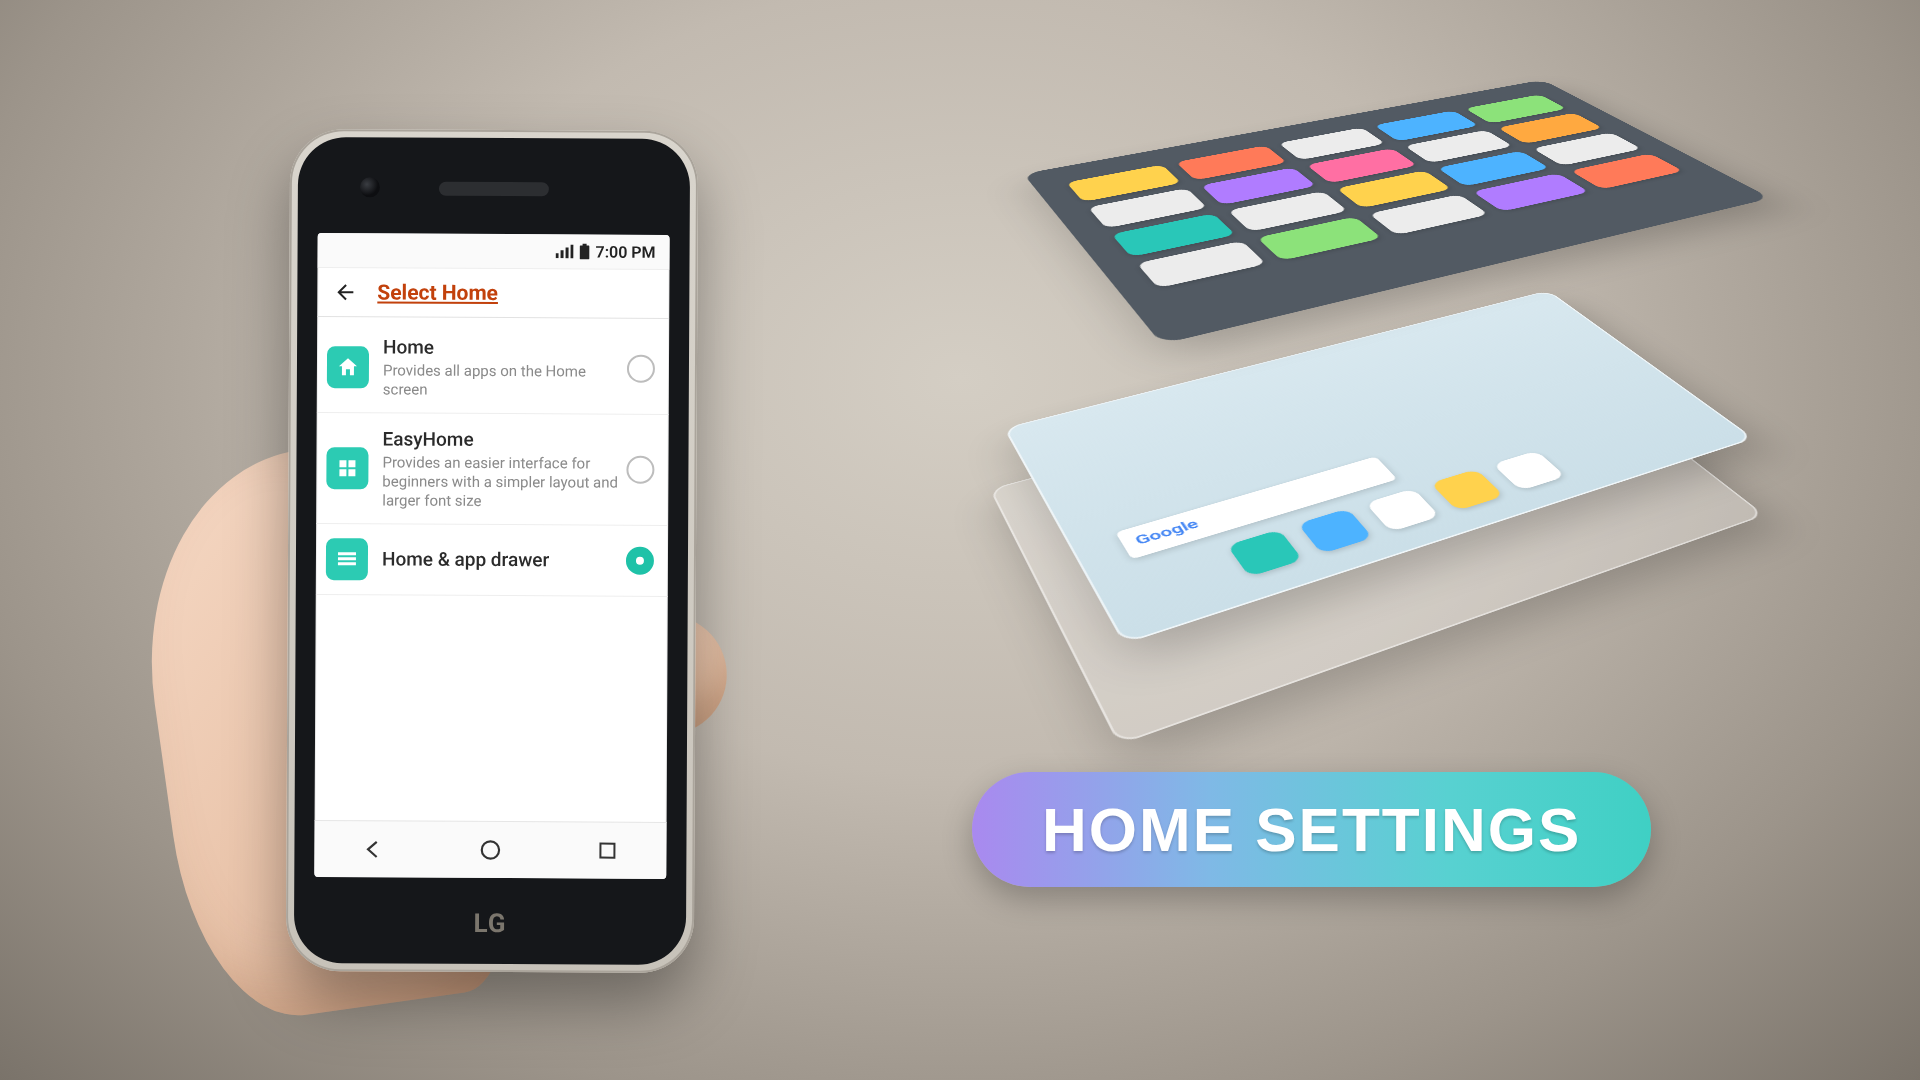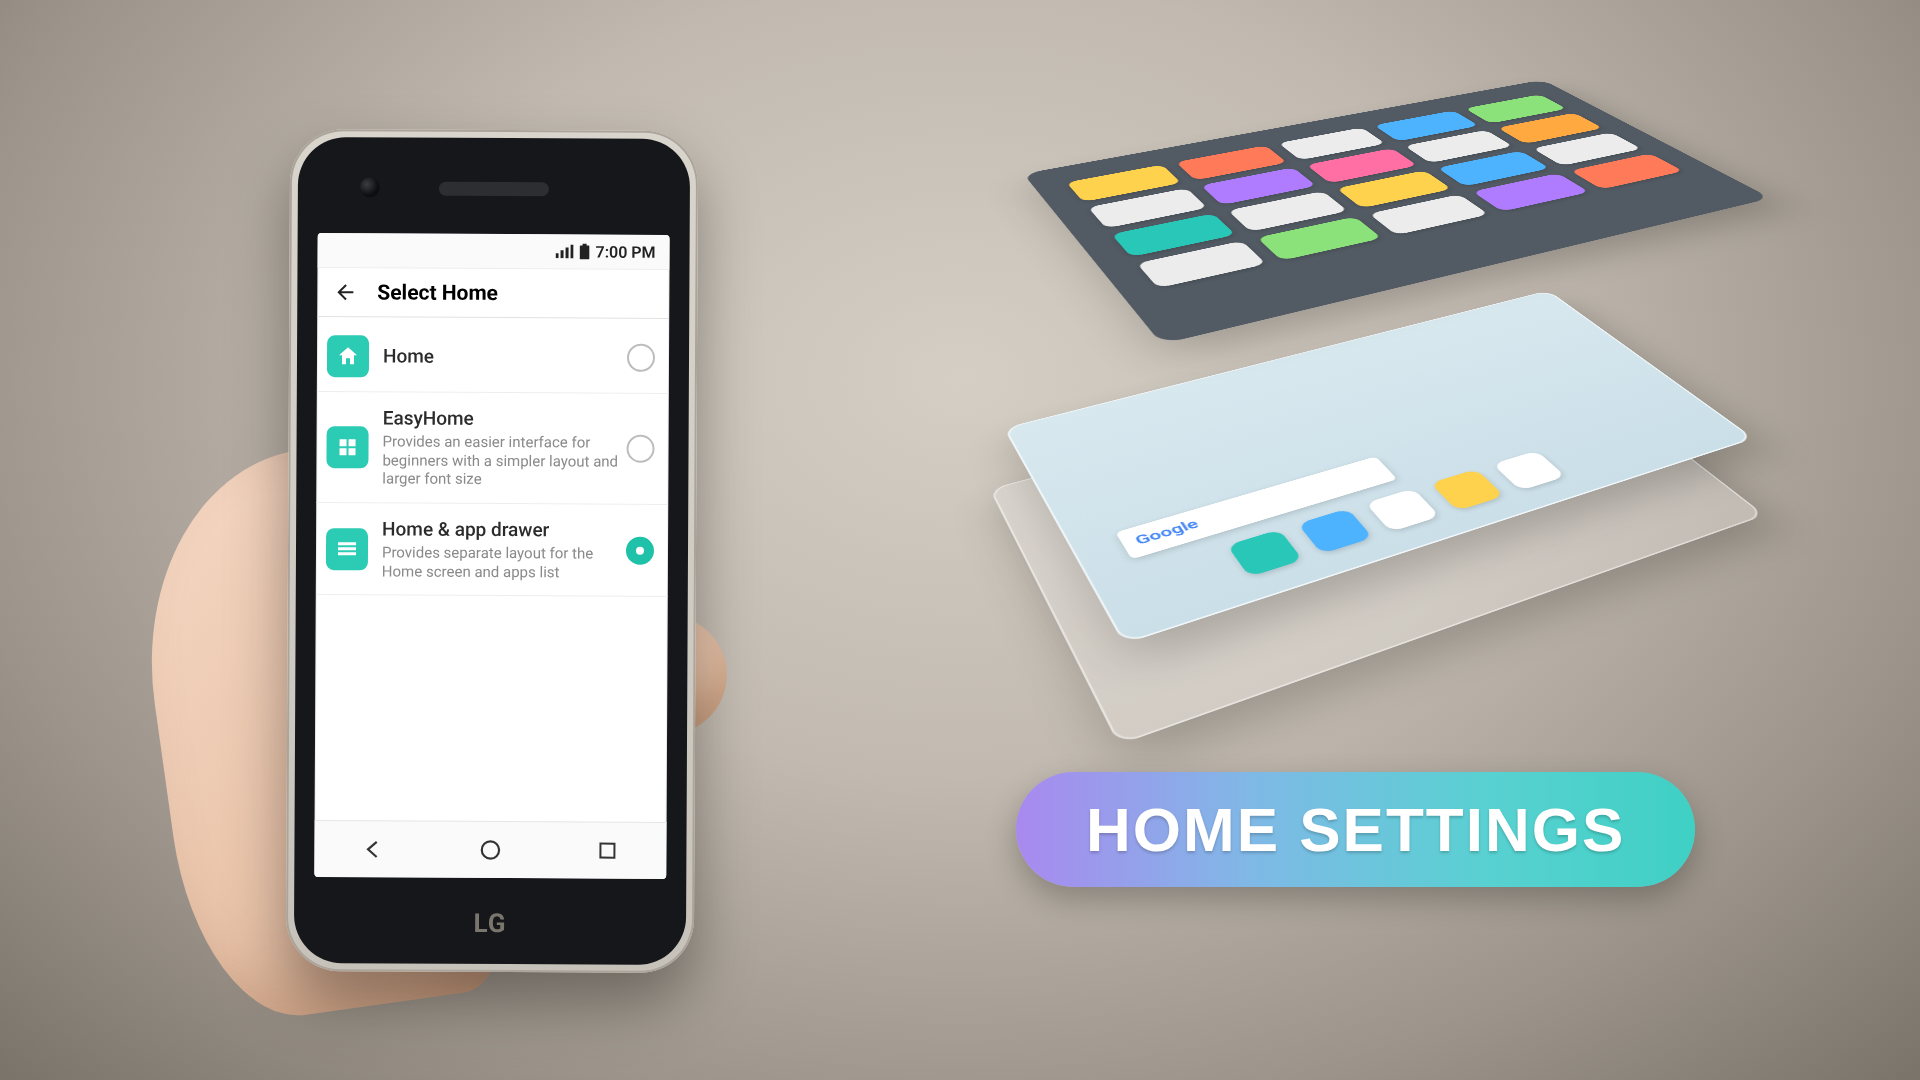--- a/index.html
+++ b/index.html
@@ -116,21 +116,21 @@
   
   .toolbar {
     height: 48px;
     display: flex;
     align-items: center;
     gap: 18px;
     padding: 0 14px;
     border-bottom: 1px solid #e2e2e2;
   }
   .back-btn { width: 28px; height: 28px; display:flex; align-items:center; justify-content:center; cursor:pointer; }
-  .toolbar-title { font-size: 21px; font-weight: 700; color: #000000; }
+  .toolbar-title { font-size: 21px; font-weight: 700; color: #c2410c; text-decoration: underline; }
 
   
   .option-list { padding-top: 4px; }
   .option {
     display: flex;
     align-items: center;
     padding: 14px 14px 14px 10px;
     border-bottom: 1px solid #eee;
     cursor: pointer;
   }
@@ -175,21 +175,21 @@
     border-top:1px solid #e6e6e6;
     display:flex;
     justify-content:space-around;
     align-items:center;
   }
   .nav-btn { width:36px; height:36px; display:flex; align-items:center; justify-content:center; cursor:pointer; }
 
   
   .title-pill {
     position: absolute;
-    left: 1016px;
+    left: 972px;
     top: 772px;
     padding: 22px 70px;
     border-radius: 70px;
     background: linear-gradient(90deg, #a989ef 0%, #7fb9e6 35%, #58d1d1 70%, #3fd0c4 100%);
     color: #fff;
     font-size: 62px;
     font-weight: 800;
     letter-spacing: 2px;
     font-family: "Arial Black", Arial, sans-serif;
     text-shadow: 0 2px 3px rgba(0,0,0,.2);
@@ -269,20 +269,21 @@
       <div class="option-list">
 
         <div class="option">
           <div class="opt-icon">
             <svg width="24" height="24" viewBox="0 0 24 24">
                 <path fill="#fff" d="M12 3l9 8h-3v9h-4v-6H10v6H6v-9H3z"></path>
               </svg>
           </div>
           <div class="opt-text">
             <div class="opt-title">Home</div>
+            <div class="opt-desc">Provides all apps on the Home screen</div>
           </div>
           <div class="radio"></div>
         </div>
 
         <div class="option">
           <div class="opt-icon">
             <svg width="24" height="24" viewBox="0 0 24 24">
                 <path fill="#fff" d="M4 4h7v7H4zM13 4h7v7h-7zM4 13h7v7H4zM13 13h7v7h-7z"></path>
               </svg>
           </div>
@@ -294,21 +295,20 @@
         </div>
 
         <div class="option">
           <div class="opt-icon">
             <svg width="24" height="24" viewBox="0 0 24 24">
                 <path fill="#fff" d="M3 5h18v3H3zM3 10h18v3H3zM3 15h18v3H3z"></path>
               </svg>
           </div>
           <div class="opt-text">
             <div class="opt-title">Home &amp; app drawer</div>
-            <div class="opt-desc">Provides separate layout for the Home screen and apps list</div>
           </div>
           <div class="radio checked"></div>
         </div>
 
       </div>
 
       <div class="navbar">
         <div class="nav-btn">
           <svg width="26" height="26" viewBox="0 0 24 24">
               <path fill="none" stroke="#333" stroke-width="2" d="M15 5l-8 7 8 7"></path>

